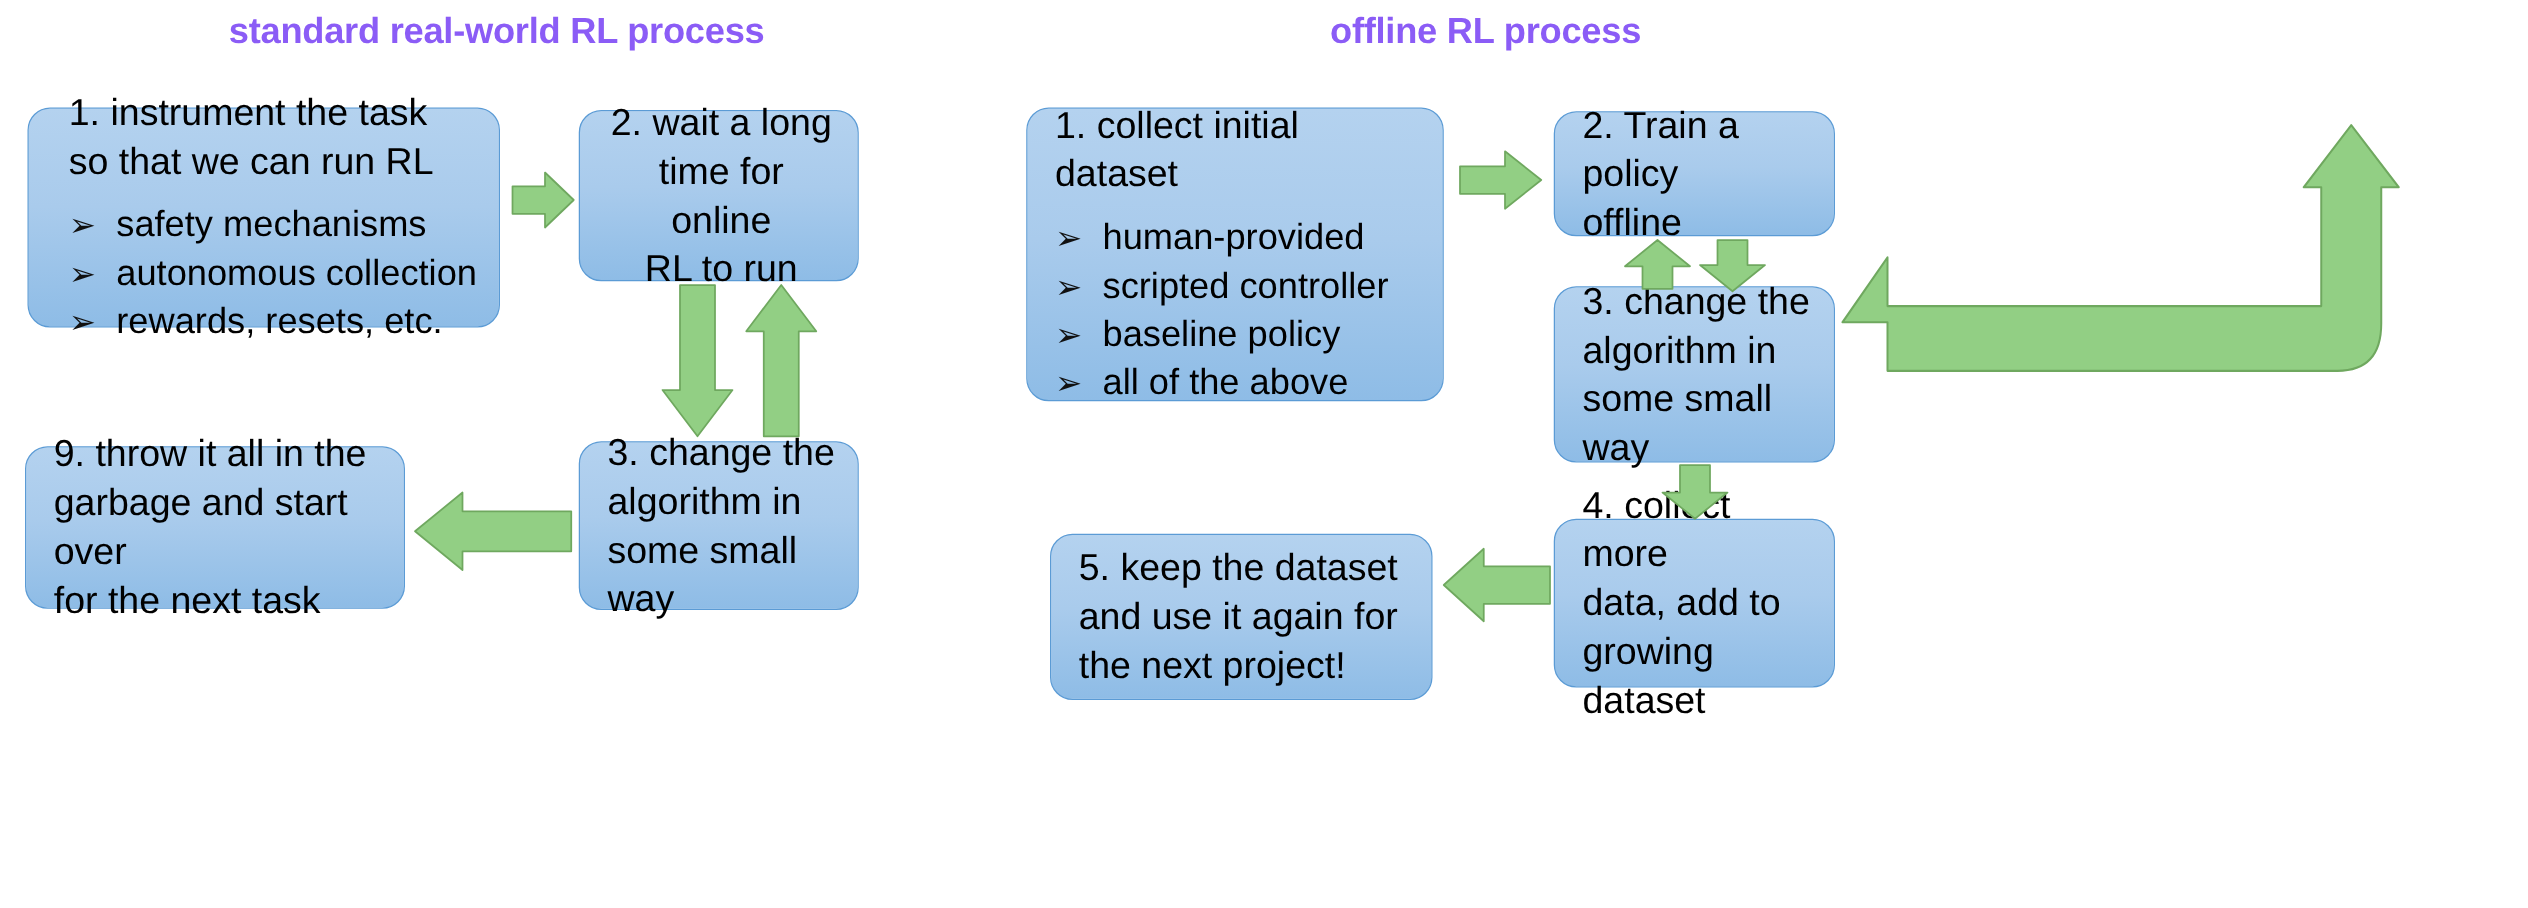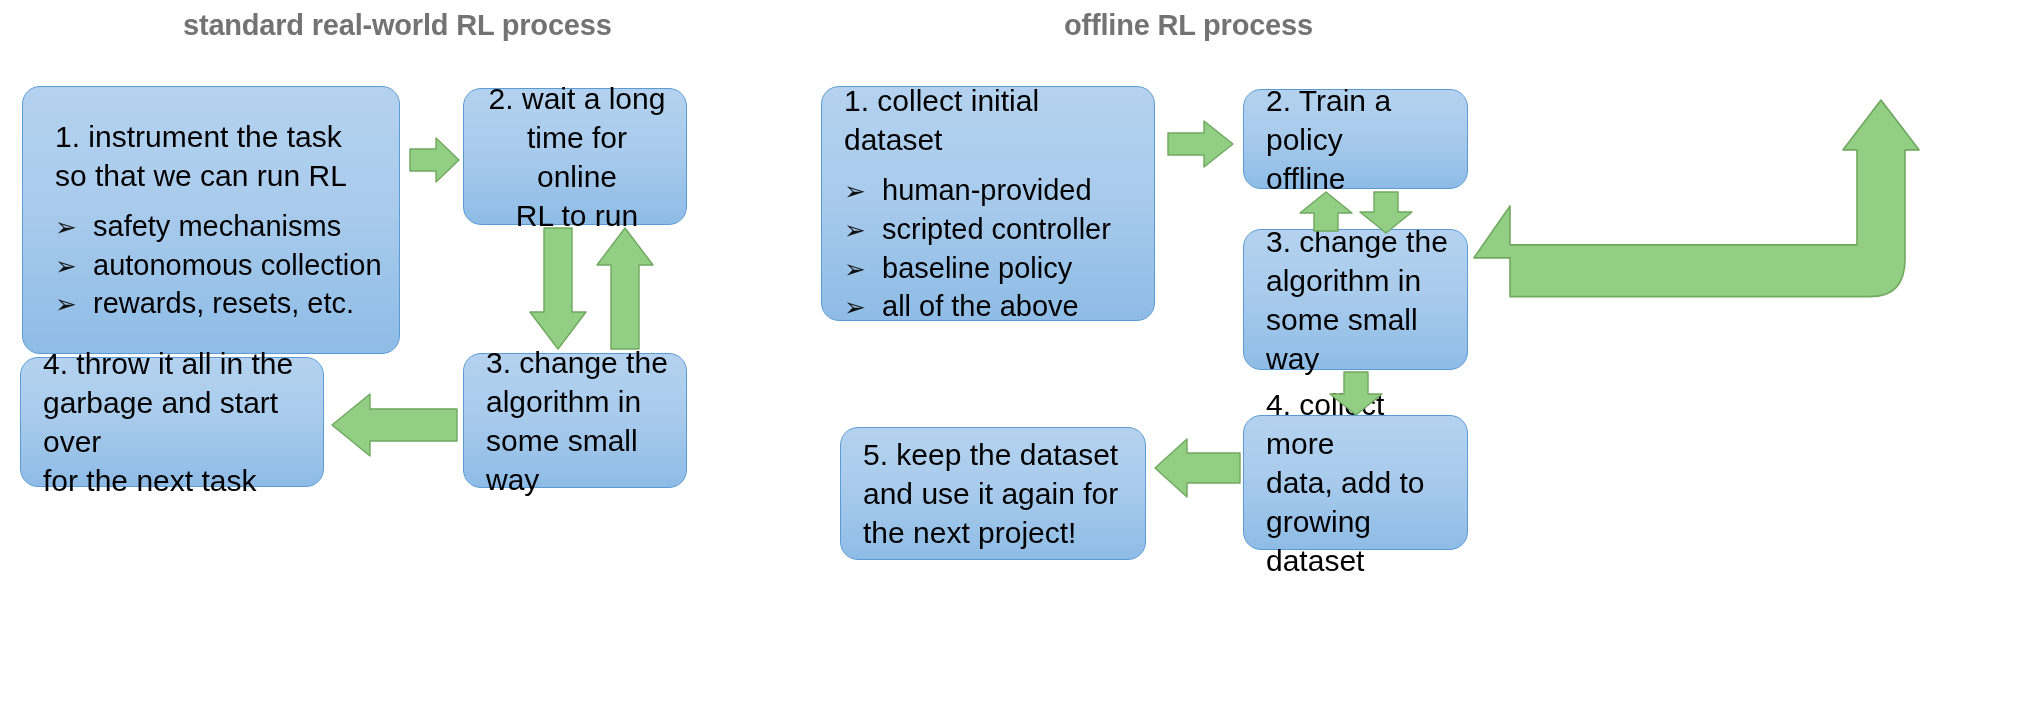--- a/index.html
+++ b/index.html
@@ -18,21 +18,21 @@
   .canvas {
     position: relative;
     width: 2022px;
     height: 726px;
   }
   .panel-title {
     position: absolute;
     font-weight: bold;
     font-size: 29px;
     letter-spacing: -0.2px;
-    color: #737373;
+    color: #8b5cf6;
     white-space: nowrap;
   }
   .node {
     position: absolute;
     box-sizing: border-box;
     border-radius: 18px;
     border: 1px solid #5b9bd5;
     background: linear-gradient(180deg, #b4d2ef 0%, #a9cbec 45%, #8ebce6 100%);
     padding: 14px 18px 14px 22px;
     display: flex;
@@ -69,21 +69,21 @@
     overflow: visible;
   }
 </style>
 </head>
 <body>
 
 <div class="canvas">
 
   <div class="panel-title" style="left:183px; top:9px;">standard real-world RL process</div>
 
-  <div class="node" style="left:22px; top:86px; width:378px; height:268px;padding-left:32px;">
+  <div class="node" style="left:22px; top:86px; width:378px; height:176px;padding-left:32px;">
     <div class="node-title">1. instrument the task
 so that we can run RL</div>
     <ul class="bullets">
       <li>
         <span class="bullet-glyph">➢</span>
         <span>safety mechanisms</span>
       </li>
       <li>
         <span class="bullet-glyph">➢</span>
         <span>autonomous collection</span>
@@ -101,21 +101,21 @@
 RL to run</div>
   </div>
 
   <div class="node" style="left:463px; top:353px; width:224px; height:135px;">
     <div class="node-title">3. change the
 algorithm in
 some small way</div>
   </div>
 
   <div class="node" style="left:20px; top:357px; width:304px; height:130px;">
-    <div class="node-title">4. throw it all in the
+    <div class="node-title">9. throw it all in the
 garbage and start over
 for the next task</div>
   </div>
 
   <svg class="arrow-svg" style="left:410px; top:135px;" width="50" height="50" viewBox="0 0 50 50">
     <polygon points="0,14 26,14 26,3 49,25 26,47 26,36 0,36" fill="#92cf84" stroke="#6fa85f" stroke-width="1.4" stroke-linejoin="round"></polygon>
   </svg>
 
   <svg class="arrow-svg" style="left:528px; top:228px;" width="60" height="122" viewBox="0 0 60 122">
     <polygon points="16,0 44,0 44,84 58,84 30,121 2,84 16,84" fill="#92cf84" stroke="#6fa85f" stroke-width="1.4" stroke-linejoin="round"></polygon>

